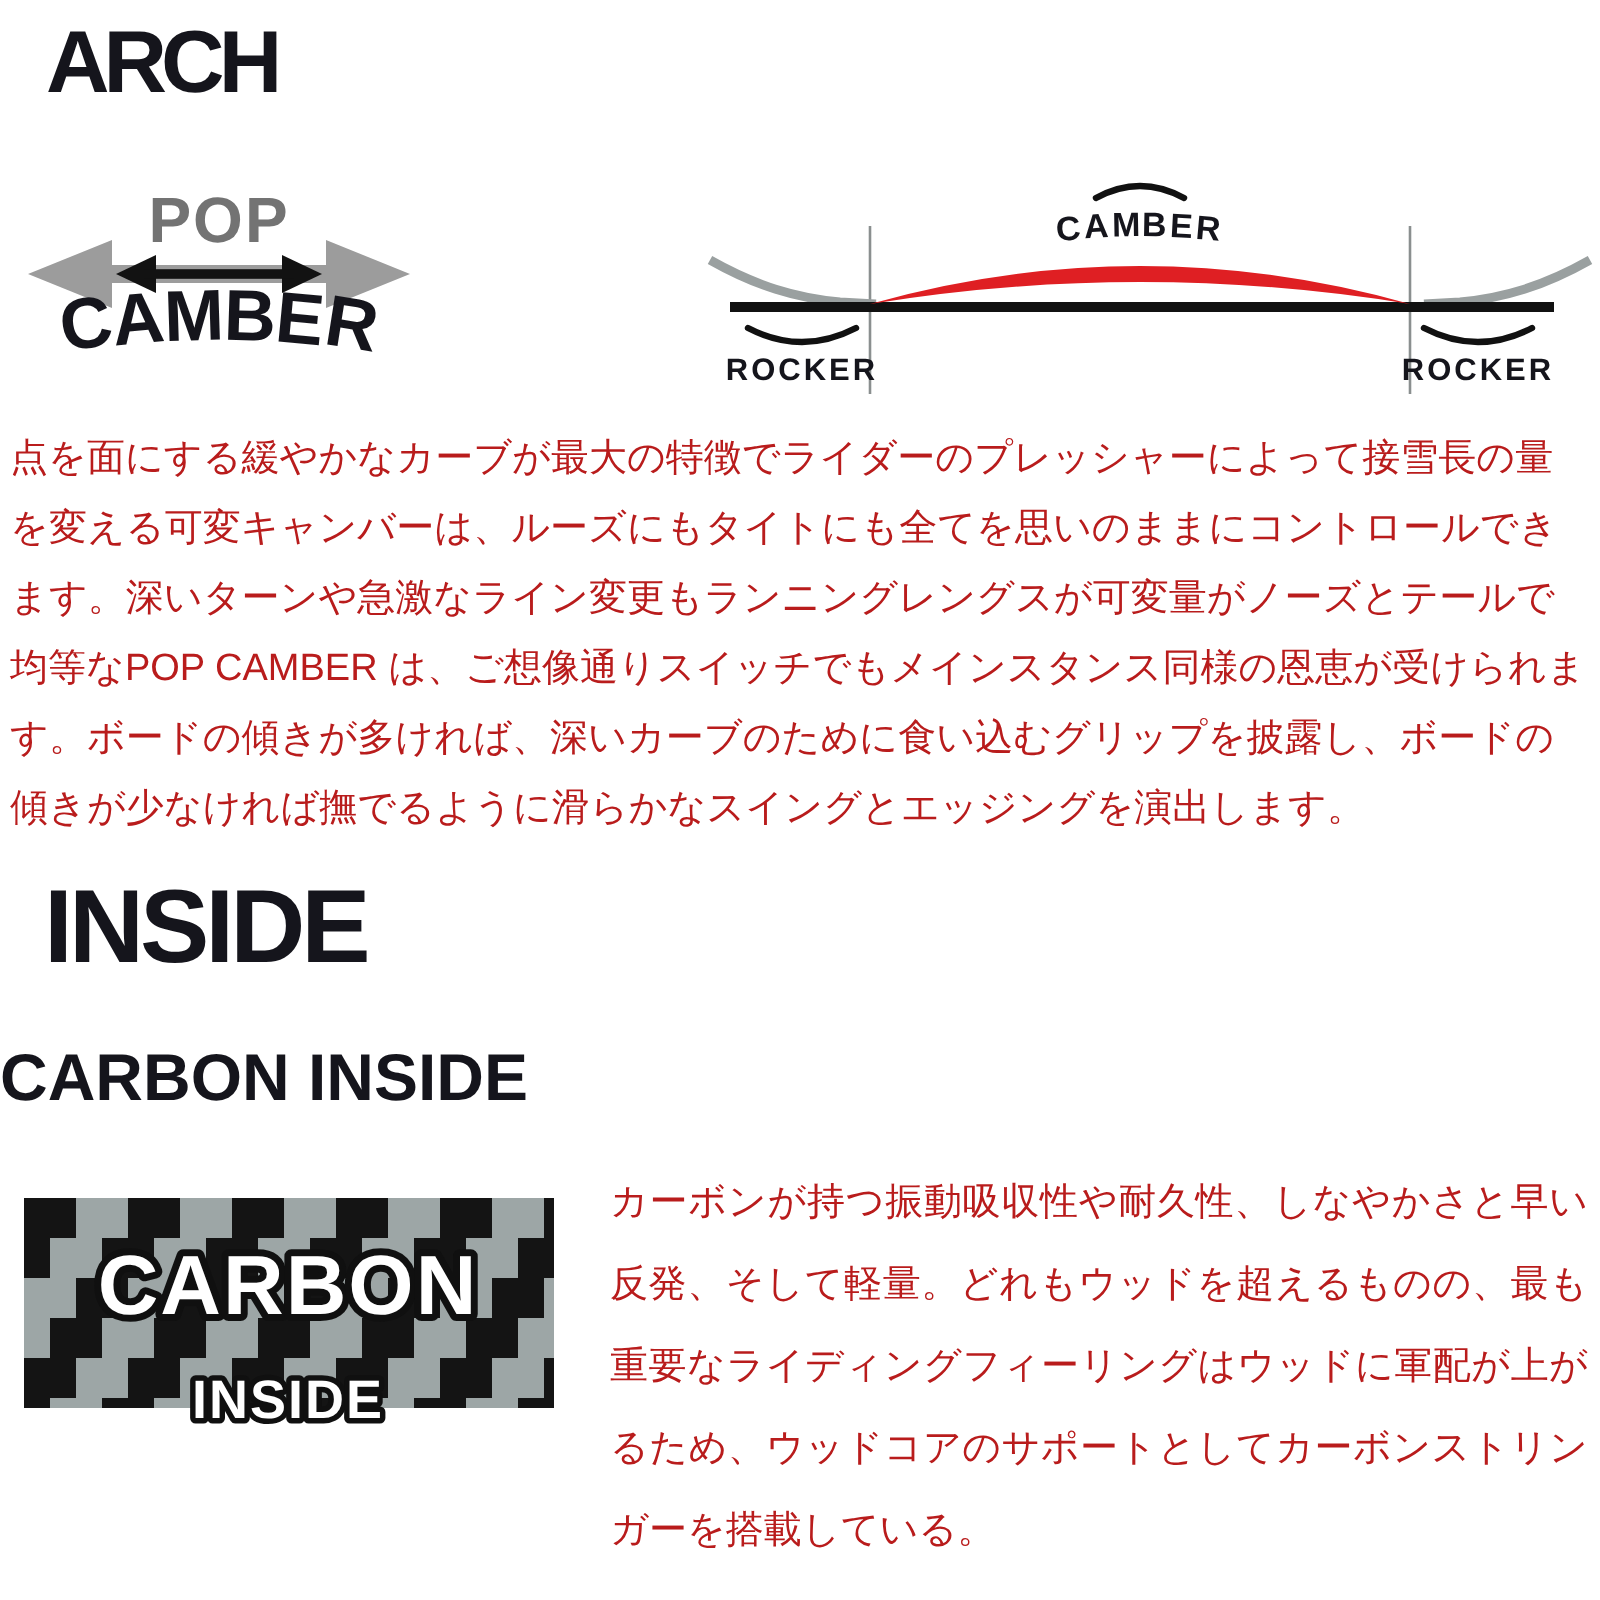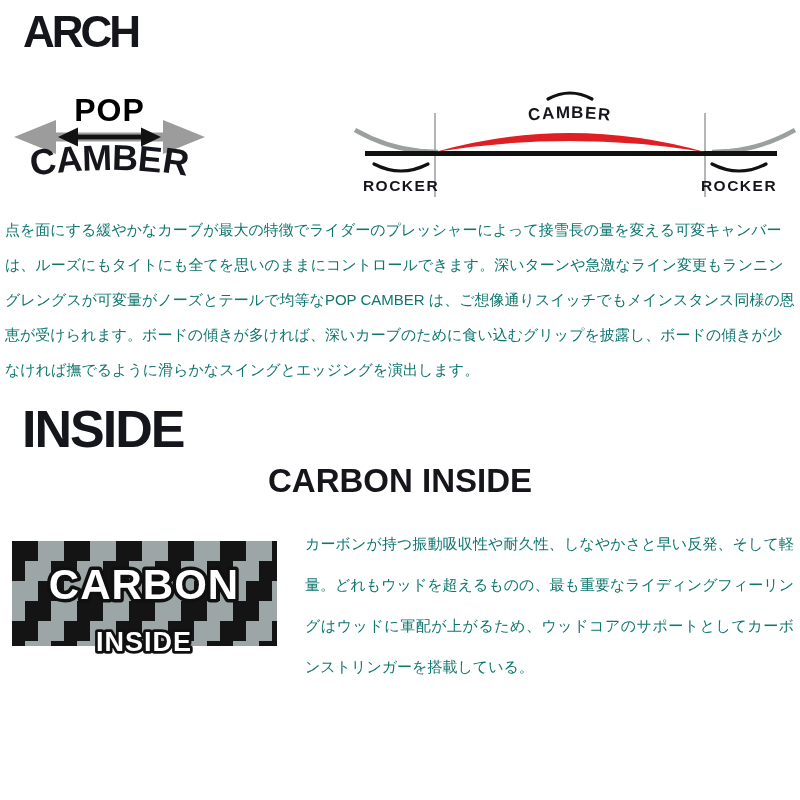--- a/index.html
+++ b/index.html
@@ -9,49 +9,49 @@
   }
   
   .top{position:relative;height:206px;}
   .h-arch{
     position:absolute;left:23px;top:10px;margin:0;
     font-size:44px;font-weight:bold;letter-spacing:-3px;line-height:1;color:#15151c;
   }
   .pop-logo{position:absolute;left:12px;top:94px;width:195px;height:102px;}
   .pop-word{
     position:absolute;top:0;left:0;right:0;text-align:center;
-    font-size:32px;font-weight:bold;letter-spacing:1px;line-height:1;color:#000000;
+    font-size:32px;font-weight:bold;letter-spacing:1px;line-height:1;color:#737373;
   }
   .arrow-svg{position:absolute;top:23px;left:0;}
   .camber-word{
     position:absolute;top:50px;left:0;right:0;text-align:center;
     font-size:36px;font-weight:bold;line-height:1;color:#15151c;white-space:nowrap;
   }
   .diagram{position:absolute;left:350px;top:85px;width:450px;height:121px;}
   .diagram svg{position:absolute;left:0;top:0;}
   .dlabel{
     position:absolute;font-weight:bold;text-align:center;color:#15151c;
     letter-spacing:1.5px;line-height:1;white-space:nowrap;
   }
   .camber-label{left:160px;width:120px;top:21px;font-size:17px;}
   .rocker-left{left:11px;width:80px;top:93px;font-size:15.5px;}
   .rocker-right{left:349px;width:80px;top:93px;font-size:15.5px;}
   
   .body-text{
-    margin:0;color:#0f766e;font-size:15px;
+    margin:0;color:#b91c1c;font-size:19px;
     font-family:"Liberation Sans", sans-serif;
   }
   .intro{margin:6px 5px 0 5px;line-height:35px;}
   
   .h-inside{
     margin:16px 0 0 22px;font-size:52px;font-weight:bold;
     letter-spacing:-2px;line-height:1;color:#15151c;
   }
   .h-carbon-inside{
-    margin:9px 0 0 0;text-align:center;font-size:33px;font-weight:bold;
+    margin:32px 0 0 0;font-size:33px;font-weight:bold;
     line-height:1;color:#15151c;letter-spacing:0;
   }
   .bottom-row{display:flex;align-items:flex-start;margin-top:26px;padding-left:12px;}
   .carbon-logo{
     position:relative;flex:none;width:265px;height:105px;margin-top:18px;
     background-color:#9da6a6;
     background-image:
       conic-gradient(from 270deg at 26px 20px, #141414 90deg, transparent 90deg),
       conic-gradient(from 270deg at 26px 20px, #141414 90deg, transparent 90deg),
       conic-gradient(from 270deg at 26px 20px, #141414 90deg, transparent 90deg),

